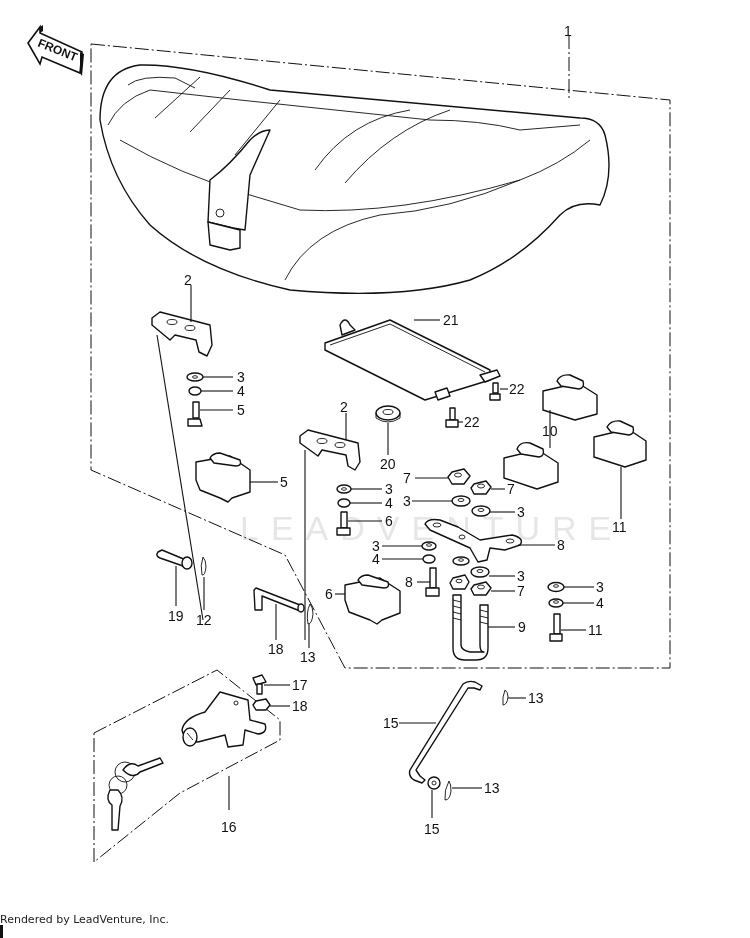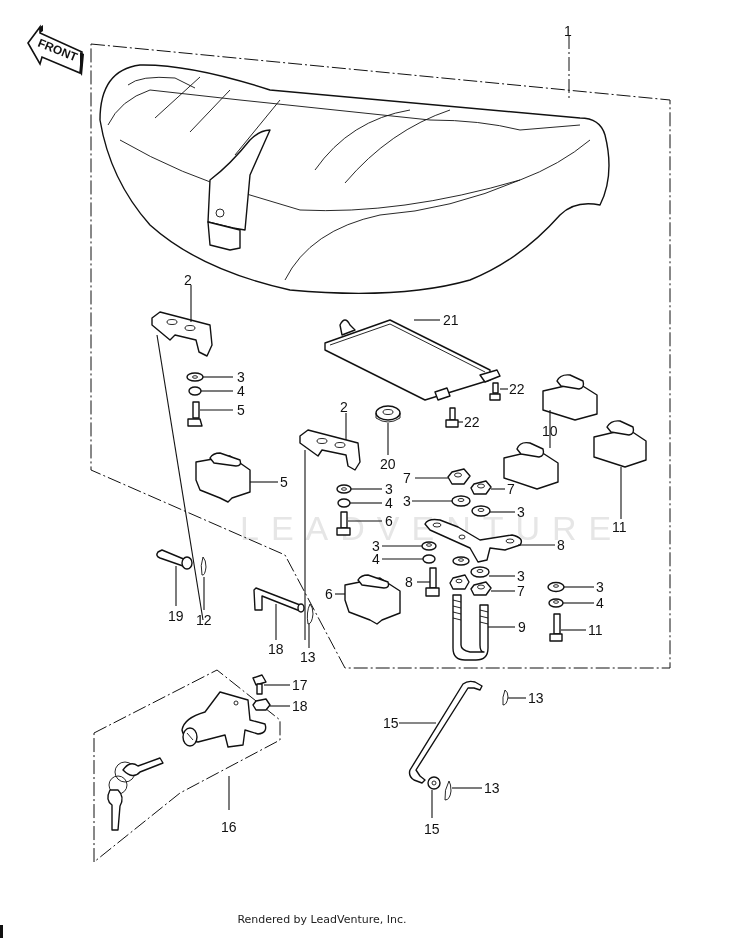--- a/index.html
+++ b/index.html
@@ -4,21 +4,21 @@
 <style>
   html, body { margin: 0; padding: 0; background: #ffffff; }
   body { width: 750px; height: 938px; position: relative; overflow: hidden; font-family: "Liberation Sans", sans-serif; }
   #diagram { position: absolute; left: 0; top: 0; width: 750px; height: 938px; }
   .lbl { font-family: "Liberation Sans", sans-serif; font-size: 14px; fill: #111; }
   .ln { stroke: #111; stroke-width: 1.1; fill: none; }
   .part { stroke: #111; stroke-width: 1.4; fill: #fff; stroke-linejoin: round; }
   .partthin { stroke: #111; stroke-width: 0.9; fill: none; }
   .dash { stroke: #111; stroke-width: 1; fill: none; stroke-dasharray: 14 3 2 3; }
   .wm { font-family: "Liberation Sans", sans-serif; font-size: 34px; fill: #e6e6e6; letter-spacing: 12px; }
-  #footer { position: absolute; left: 0; width: 644px; top: 913px; text-align: center; font-family: "DejaVu Sans", sans-serif; font-size: 11px; color: #222; }
+  #footer { position: absolute; left: 0; width: 644px; top: 913px; font-family: "DejaVu Sans", sans-serif; font-size: 11px; color: #222; }
   #edge-mark { position: absolute; left: 0; top: 925px; width: 3px; height: 13px; background: #111; }
 </style>
 </head>
 <body>
 
 <svg id="diagram" viewBox="0 0 750 938" xmlns="http://www.w3.org/2000/svg">
 
   <text class="wm" x="240" y="540">LEADVENTURE</text>
 
   <g>

